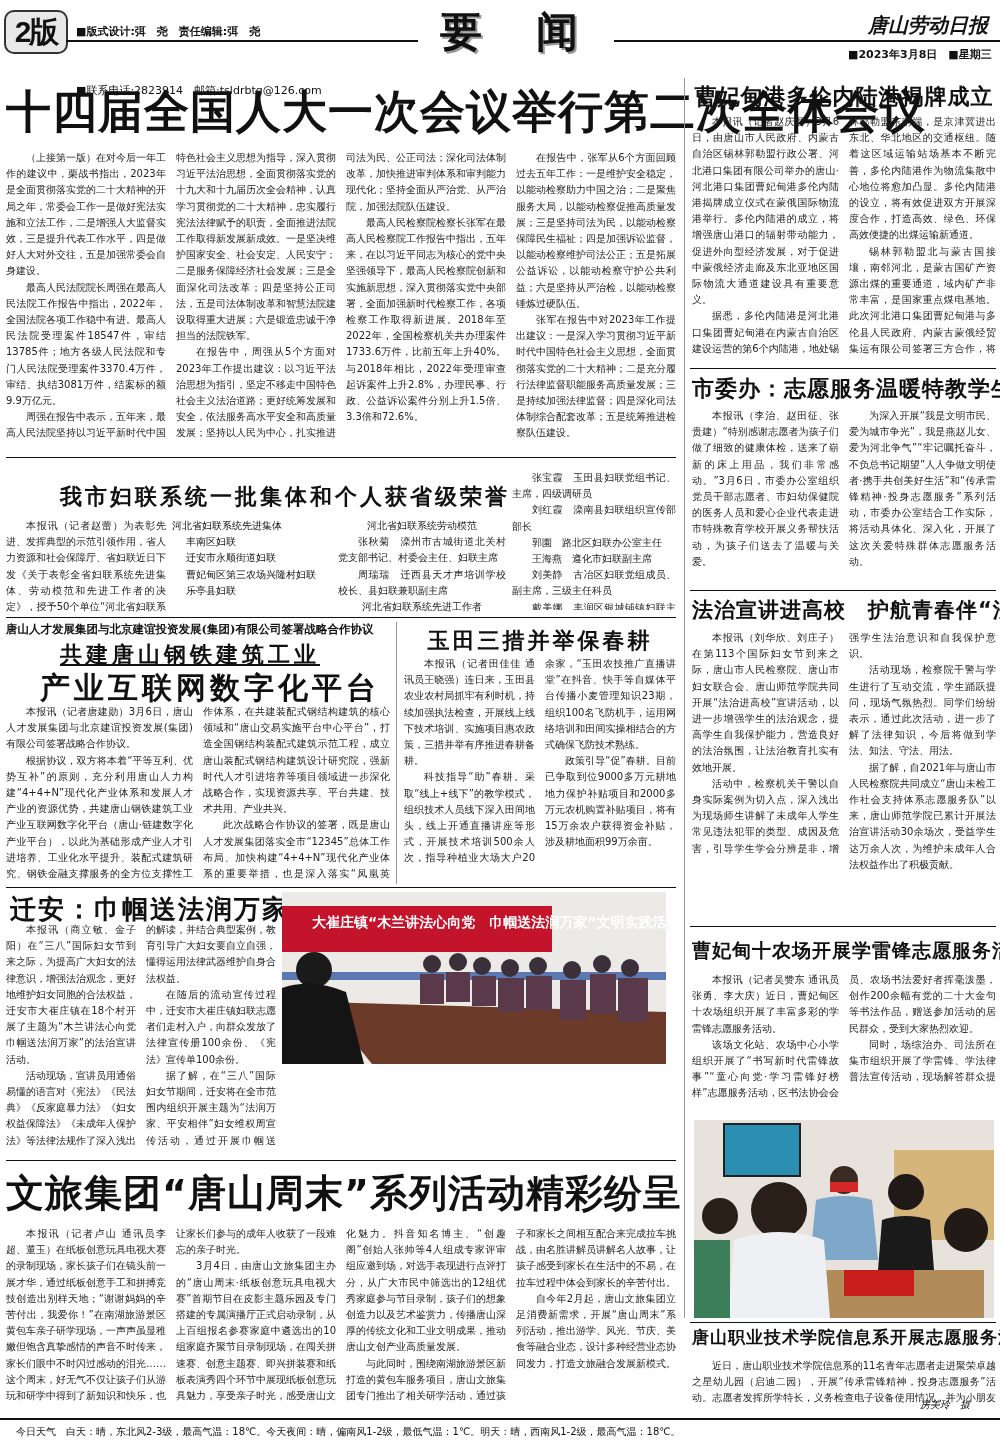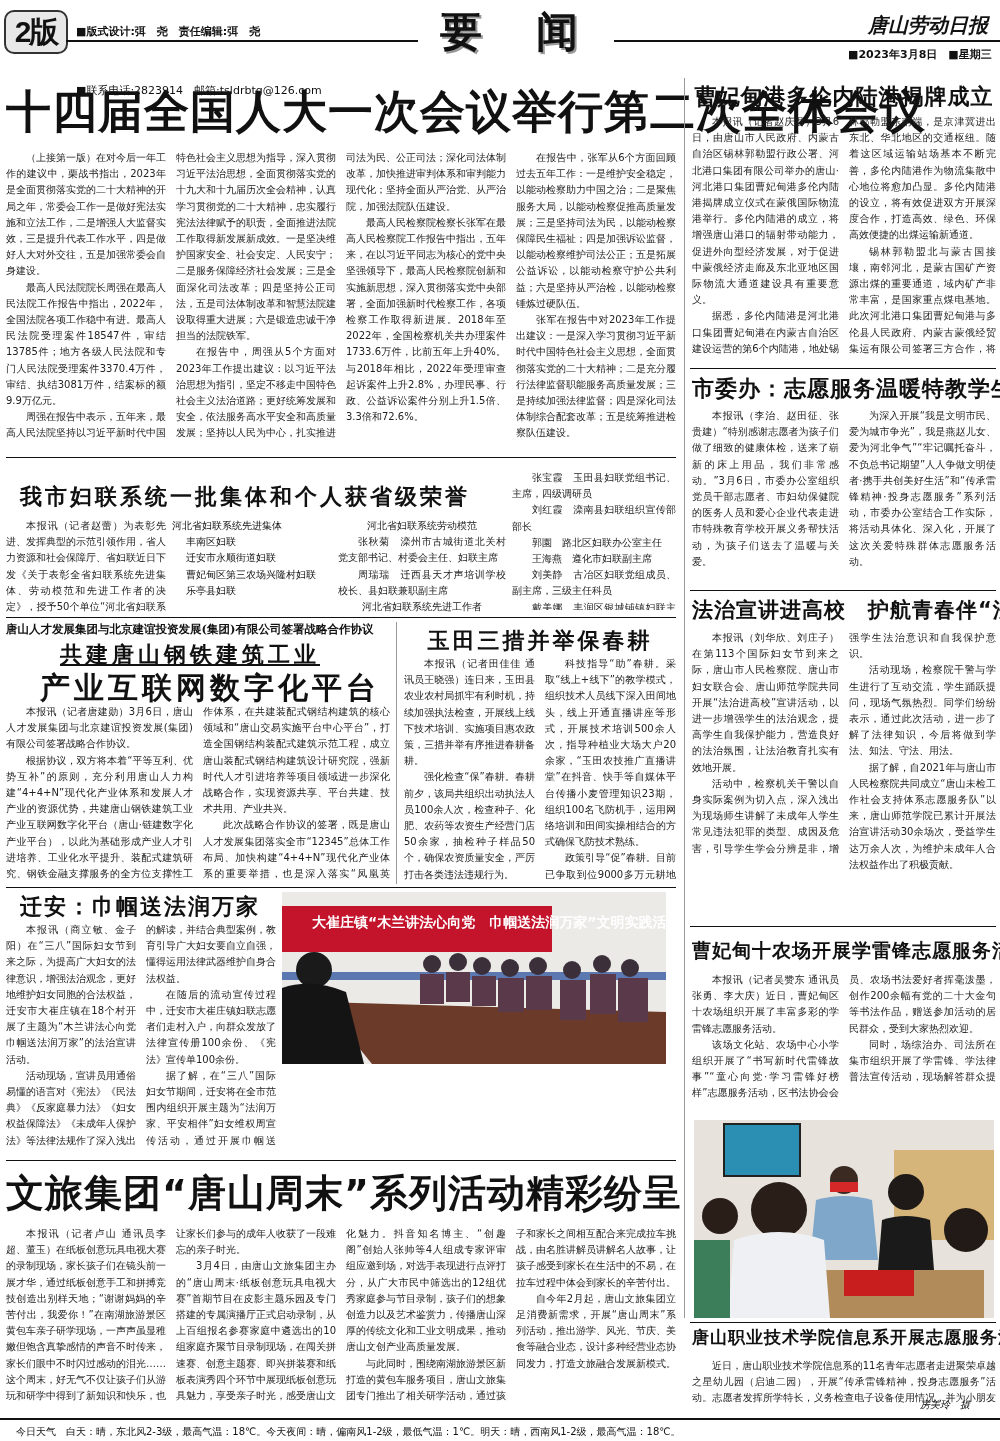--- a/index.html
+++ b/index.html
@@ -94,21 +94,21 @@
     <rect x="0" y="120" width="36" height="78" fill="#3c7d5a"></rect>
   </svg>
 </div>
 <div class="abs rule" style="left:690px;top:1322px;width:306px;height:1px;"></div>
 <div class="abs h1" style="left:692px;top:1326px;width:304px;font-size:17px;text-align:center;">唐山职业技术学院信息系开展志愿服务活动</div>
 <div class="abs body" style="left:692px;top:1358px;width:304px;height:50px;">
     <p>近日，唐山职业技术学院信息系的11名青年志愿者走进聚荣卓越之星幼儿园（启迪二园），开展“传承雷锋精神，投身志愿服务”活动。志愿者发挥所学特长，义务检查电子设备使用情况，并为小朋友们讲述五星红旗的来历。</p>
   </div>
 <div class="abs" style="left:920px;top:1398px;font-size:10px;font-style:italic;">房美玲　摄</div>
 
-<div class="abs h1" style="left:20px;top:482px;width:490px;font-size:22px;text-align:left;letter-spacing:3px;">我市妇联系统一批集体和个人获省级荣誉</div>
+<div class="abs h1" style="left:20px;top:482px;width:490px;font-size:22px;text-align:right;letter-spacing:3px;">我市妇联系统一批集体和个人获省级荣誉</div>
 <div class="abs body" style="left:6px;top:518px;width:160px;height:97px;">
     <p>本报讯（记者赵蕾）为表彰先进、发挥典型的示范引领作用，省人力资源和社会保障厅、省妇联近日下发《关于表彰全省妇联系统先进集体、劳动模范和先进工作者的决定》，授予50个单位“河北省妇联系统先进集体”称号，授予14名同志“河北省妇联系统劳动模范”称号，授予83名同志“河北省妇联系统先进工作者”称号，我市4个集体、9名个人榜上有名。</p>
   </div>
 <div class="abs" style="left:172px;top:518px;width:160px;">
   <div class="list-line" style="">河北省妇联系统先进集体</div>
   <div class="list-line" style="padding-left:14px;">丰南区妇联</div>
   <div class="list-line" style="padding-left:14px;">迁安市永顺街道妇联</div>
   <div class="list-line" style="padding-left:14px;">曹妃甸区第三农场兴隆村妇联</div>
   <div class="list-line" style="padding-left:14px;">乐亭县妇联</div>
 </div>
@@ -135,27 +135,26 @@
 <div class="abs body cols2" style="left:6px;top:704px;width:384px;height:180px;">
   <p>本报讯（记者唐建勋）3月6日，唐山人才发展集团与北京建谊投资发展(集团)有限公司签署战略合作协议。</p>
     <p>根据协议，双方将本着“平等互利、优势互补”的原则，充分利用唐山人力构建“4+4+N”现代化产业体系和发展人才产业的资源优势，共建唐山钢铁建筑工业产业互联网数字化平台（唐山·链建数字化产业平台），以此为基础形成产业人才引进培养、工业化水平提升、装配式建筑研究、钢铁金融支撑服务的全方位支撑性工作体系，在共建装配式钢结构建筑的核心领域和“唐山交易实施平台中心平台”，打造全国钢结构装配式建筑示范工程，成立唐山装配式钢结构建筑设计研究院，强新时代人才引进培养等项目领域进一步深化战略合作，实现资源共享、平台共建、技术共用、产业共兴。</p>
     <p>此次战略合作协议的签署，既是唐山人才发展集团落实全市“12345”总体工作布局、加快构建“4+4+N”现代化产业体系的重要举措，也是深入落实“凤凰英才”计划、构建人才竞争比较优势的具体实践，通过双方合作，推进项目落地、创新成果转化应用和产业人才培养，加快项目、资金、人才、技术等优质要素向唐山聚集，共同为打造更好更优的现代化唐山，实现“三个努力建成”“三个走在前列”的目标贡献力量。</p>
 </div>
 <div class="abs rule" style="left:396px;top:622px;width:1px;height:262px;background:#999;"></div>
 
 <div class="abs h1" style="left:404px;top:626px;width:272px;font-size:22px;text-align:center;letter-spacing:3px;">玉田三措并举保春耕</div>
 <div class="abs body cols2" style="left:404px;top:656px;width:272px;height:228px;">
   <p>本报讯（记者田佳佳 通讯员王晓强）连日来，玉田县农业农村局抓牢有利时机，持续加强执法检查，开展线上线下技术培训、实施项目惠农政策，三措并举有序推进春耕备耕。</p>
-    <p>强化检查“保”春耕。春耕前夕，该局共组织出动执法人员100余人次，检查种子、化肥、农药等农资生产经营门店50余家，抽检种子样品50个，确保农资质量安全，严厉打击各类违法违规行为。</p>
     <p>科技指导“助”春耕。采取“线上+线下”的教学模式，组织技术人员线下深入田间地头，线上开通直播讲座等形式，开展技术培训500余人次，指导种植业大场大户20余家，“玉田农技推广直播讲堂”在抖音、快手等自媒体平台传播小麦管理知识23期，组织100名飞防机手，运用网络培训和田间实操相结合的方式确保飞防技术熟练。</p>
     <p>政策引导“促”春耕。目前已争取到位9000多万元耕地地力保护补贴项目和2000多万元农机购置补贴项目，将有15万余农户获得资金补贴，涉及耕地面积99万余亩。</p>
 </div>
 <div class="abs rule" style="left:6px;top:887px;width:670px;height:1px;"></div>
 
-<div class="abs h1" style="left:10px;top:892px;width:260px;font-size:22px;text-align:center;letter-spacing:2px;">迁安：巾帼送法润万家</div>
+<div class="abs h1" style="left:10px;top:892px;width:260px;font-size:26px;text-align:center;letter-spacing:2px;">迁安：巾帼送法润万家</div>
 <div class="abs body cols2" style="left:6px;top:922px;width:270px;height:230px;">
   <p>本报讯（商立敏、金子阳）在“三八”国际妇女节到来之际，为提高广大妇女的法律意识，增强法治观念，更好地维护妇女同胞的合法权益，迁安市大崔庄镇在18个村开展了主题为“木兰讲法心向党　巾帼送法润万家”的法治宣讲活动。</p>
     <p>活动现场，宣讲员用通俗易懂的语言对《宪法》《民法典》《反家庭暴力法》《妇女权益保障法》《未成年人保护法》等法律法规作了深入浅出的解读，并结合典型案例，教育引导广大妇女要自立自强，懂得运用法律武器维护自身合法权益。</p>
     <p>在随后的流动宣传过程中，迁安市大崔庄镇妇联志愿者们走村入户，向群众发放了法律宣传册100余份、《宪法》宣传单100余份。</p>
     <p>据了解，在“三八”国际妇女节期间，迁安将在全市范围内组织开展主题为“法润万家、平安相伴”妇女维权周宣传活动，通过开展巾帼送法、“木兰”讲法、典型说法等形式，不断增强全民法治观念，促进男女平等的基本国策深入人心，推进法治迁安建设。</p>
 </div>
 <div class="abs photo" style="left:282px;top:892px;width:384px;height:172px;background:#e9e6e2;">
   <svg width="384" height="172" viewBox="0 0 384 172">
     <rect x="0" y="0" width="384" height="172" fill="#eceae6"></rect>
     <rect x="0" y="14" width="270" height="46" fill="#c4142c"></rect>

